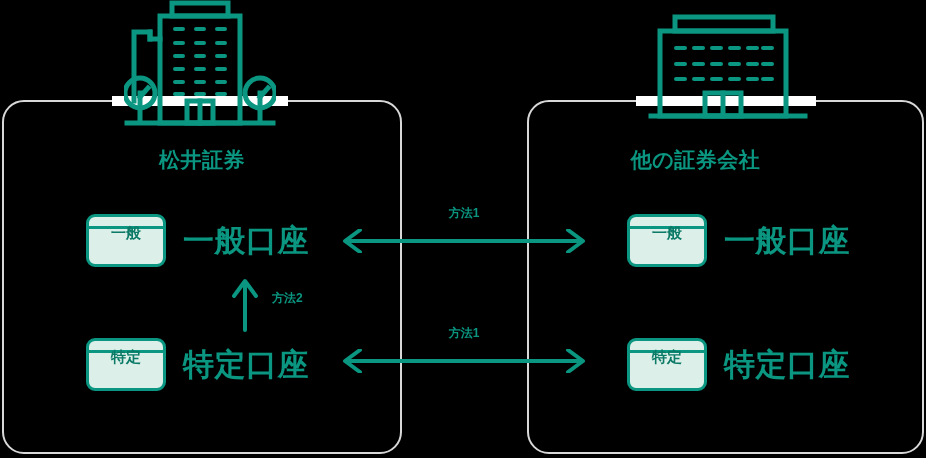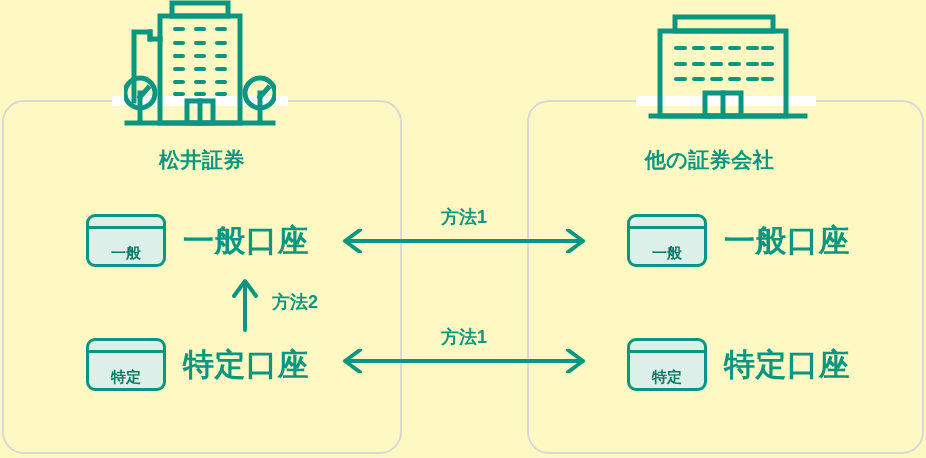--- a/index.html
+++ b/index.html
@@ -7,21 +7,21 @@
     padding: 0;
     background: #ffffff;
   }
   body {
     font-family: "Liberation Sans", "DejaVu Sans", sans-serif;
   }
   #stage {
     position: relative;
     width: 926px;
     height: 458px;
-    background: #fef9c3;
+    background: #000000;
     overflow: hidden;
   }
 
   
   .panel {
     position: absolute;
     box-sizing: border-box;
     border: 2px solid #d8d8d8;
     border-radius: 22px;
     background: transparent;
@@ -50,21 +50,21 @@
   
   .inst-name {
     position: absolute;
     font-size: 21px;
     font-weight: bold;
     color: #0a9680;
     letter-spacing: 0.5px;
     white-space: nowrap;
   }
   #inst-name-left  { left: 0;     top: 146px; width: 404px; text-align: center; }
-  #inst-name-right { left: 511px; top: 146px; width: 397px; text-align: center; font-family: Liberation Serif, serif; }
+  #inst-name-right { left: 497px; top: 146px; width: 397px; text-align: center; font-family: Liberation Serif, serif; }
 
   
   .account-row {
     position: absolute;
     display: flex;
     align-items: center;
     gap: 17px;
   }
   #acct-left-ippan  { left: 86px;  top: 214px; }
   #acct-left-tokutei{ left: 86px;  top: 338px; }
@@ -92,21 +92,21 @@
     top: 9px;
     height: 3px;
     background: #0a9680;
   }
   .card-icon .card-label {
     position: relative;
     font-size: 15px;
     font-weight: bold;
     color: #0b7a66;
     line-height: 1;
-    padding-bottom: 4px;
+    padding-bottom: 24px;
   }
 
   .acct-name {
     font-size: 31px;
     font-weight: bold;
     color: #0a9680;
     white-space: nowrap;
     letter-spacing: 0.5px;
   }
 
@@ -115,21 +115,21 @@
     position: absolute;
     left: 340px;
     width: 248px;
     height: 24px;
   }
   #arrow-method1-top    { top: 229px; }
   #arrow-method1-bottom { top: 349px; }
 
   .method-label {
     position: absolute;
-    font-size: 18px;
+    font-size: 12px;
     font-weight: bold;
     color: #0a9680;
     white-space: nowrap;
   }
   #label-method1-top    { left: 340px; top: 205px; width: 248px; text-align: center; }
   #label-method1-bottom { left: 340px; top: 325px; width: 248px; text-align: center; }
 
   #arrow-method2 { position: absolute; left: 230px; top: 278px; width: 30px; height: 56px; }
   #label-method2 { left: 272px; top: 290px; }
 </style>

